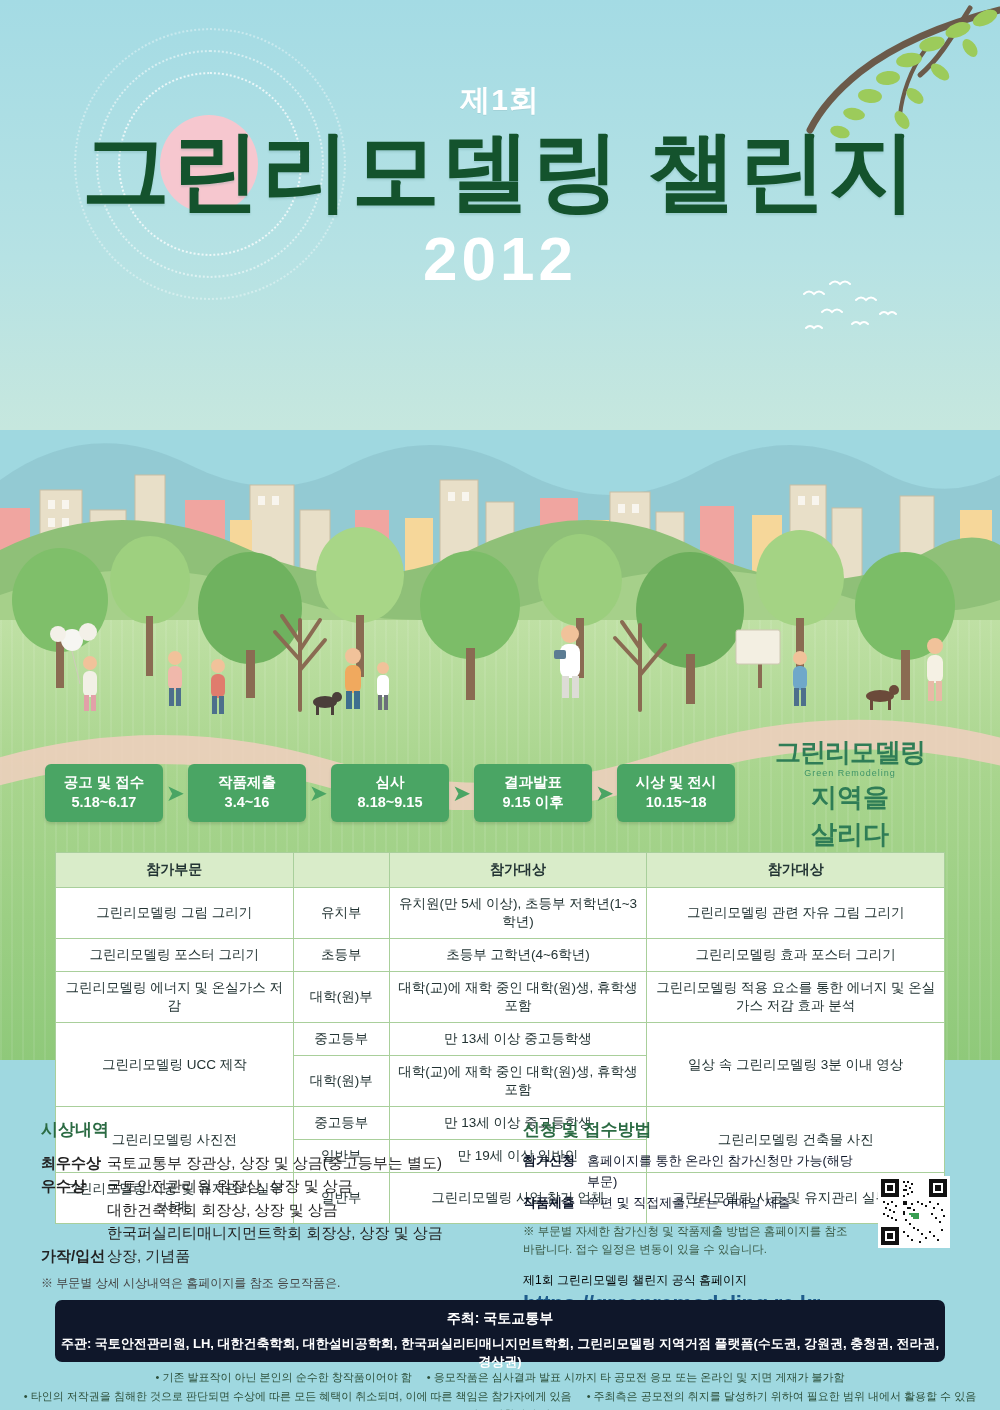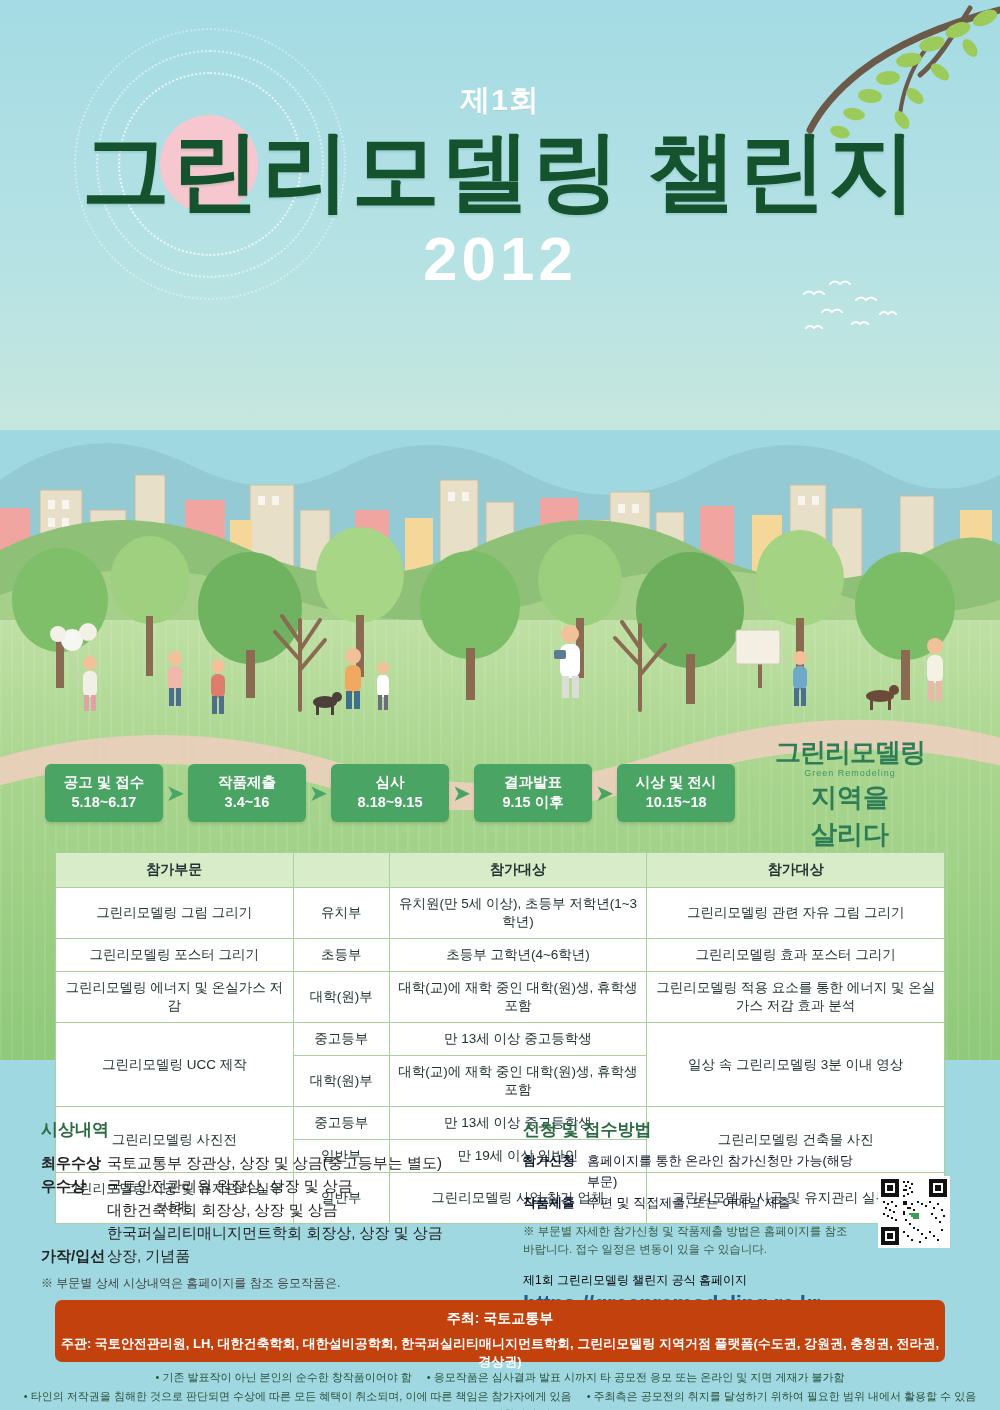--- a/index.html
+++ b/index.html
@@ -125,21 +125,21 @@
   .ap-note { font-size:11.5px; color:#3a5a46; margin-top:10px; line-height:1.5;}
   .ap-sub { font-size:12px; color:#000000; margin-top:14px;}
   .ap-url { font-size:22px; font-weight:bold; color:#1f5d8c; margin-top:2px; letter-spacing:-0.3px;}
 
   .qr { position:absolute; right:50px; top:1176px; width:72px; height:72px; background:#fff; padding:3px;}
   .qr svg { display:block; }
 
   
   .host-band {
     position:absolute; left:55px; top:1300px; width:890px; height:62px;
-    background:#c2410c; border-radius:7px; color:#fff; text-align:center;
+    background:#0f172a; border-radius:7px; color:#fff; text-align:center;
     padding-top:10px;
   }
   .host-band .h1 { font-size:14px; font-weight:bold; }
   .host-band .h2 { font-size:13px; font-weight:bold; margin-top:7px;}
 
   .notes {
     position:absolute; left:0; top:1368px; width:1000px; text-align:center;
     font-size:11px; color:#2c4f3a; line-height:1.7;
   }
   .notes span { margin:0 6px; white-space:nowrap; }

